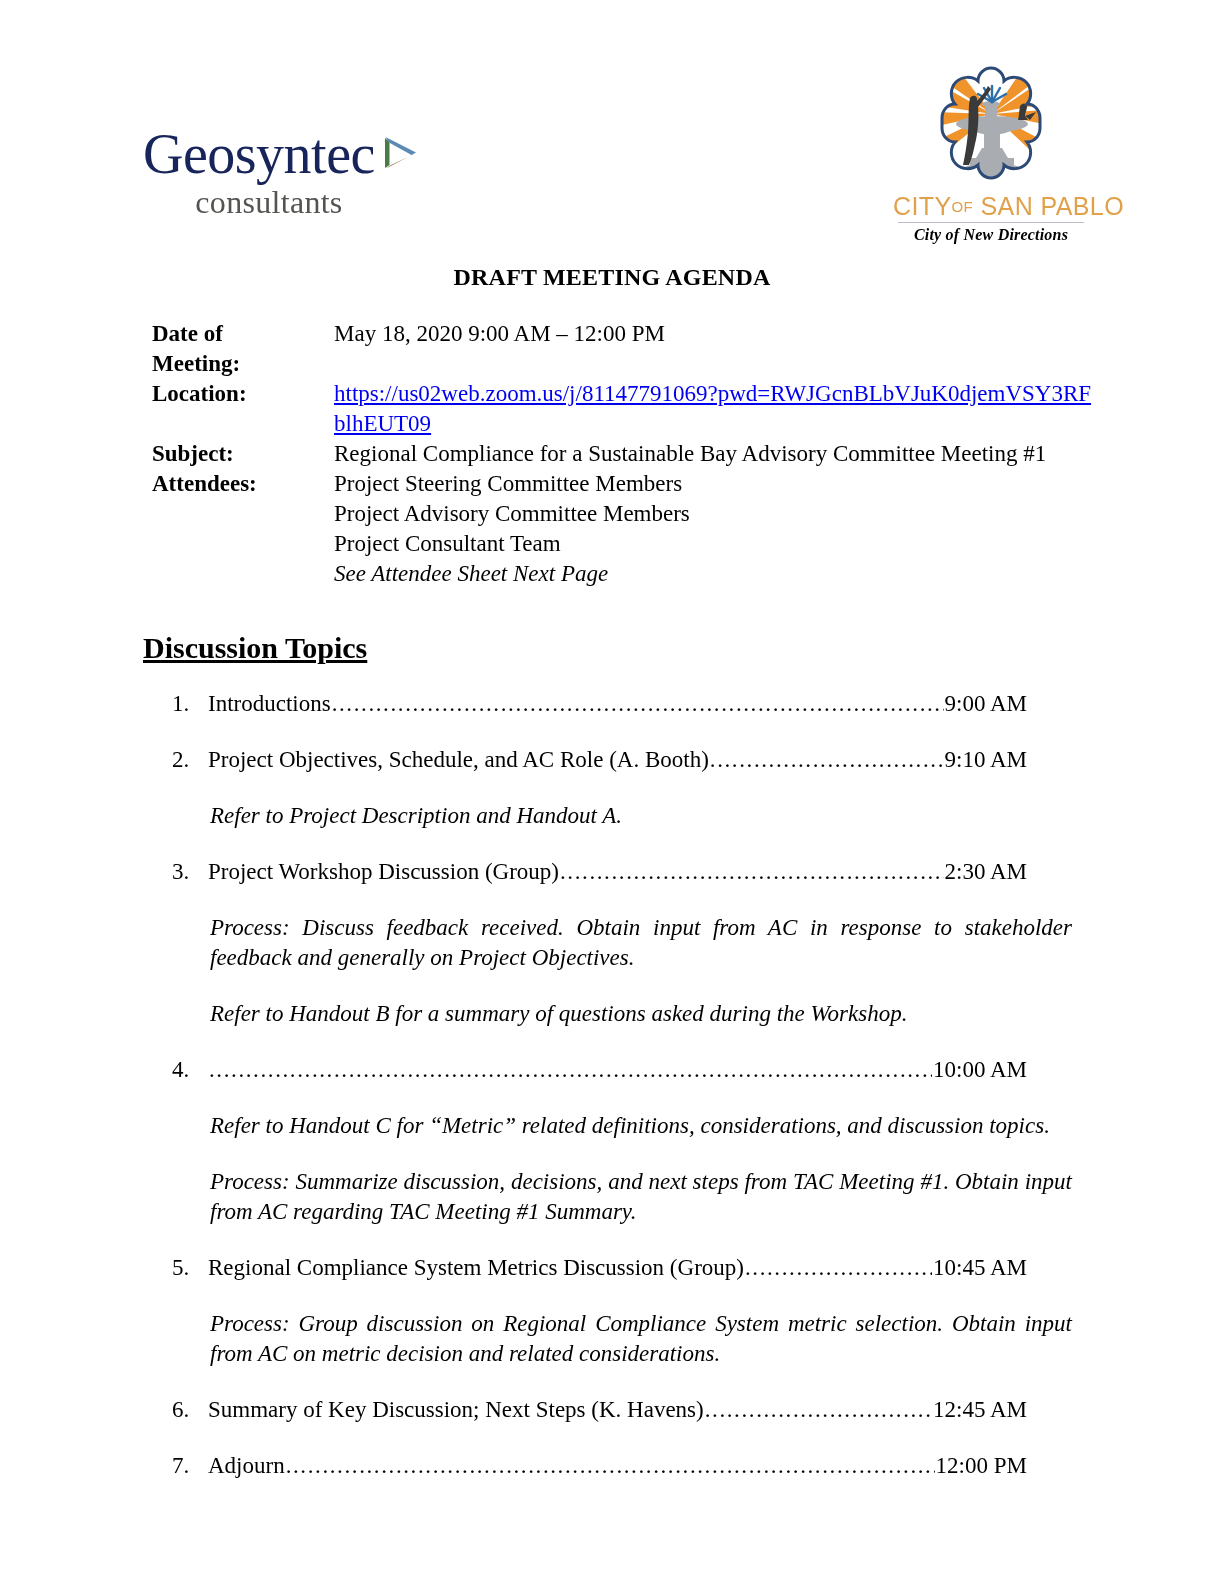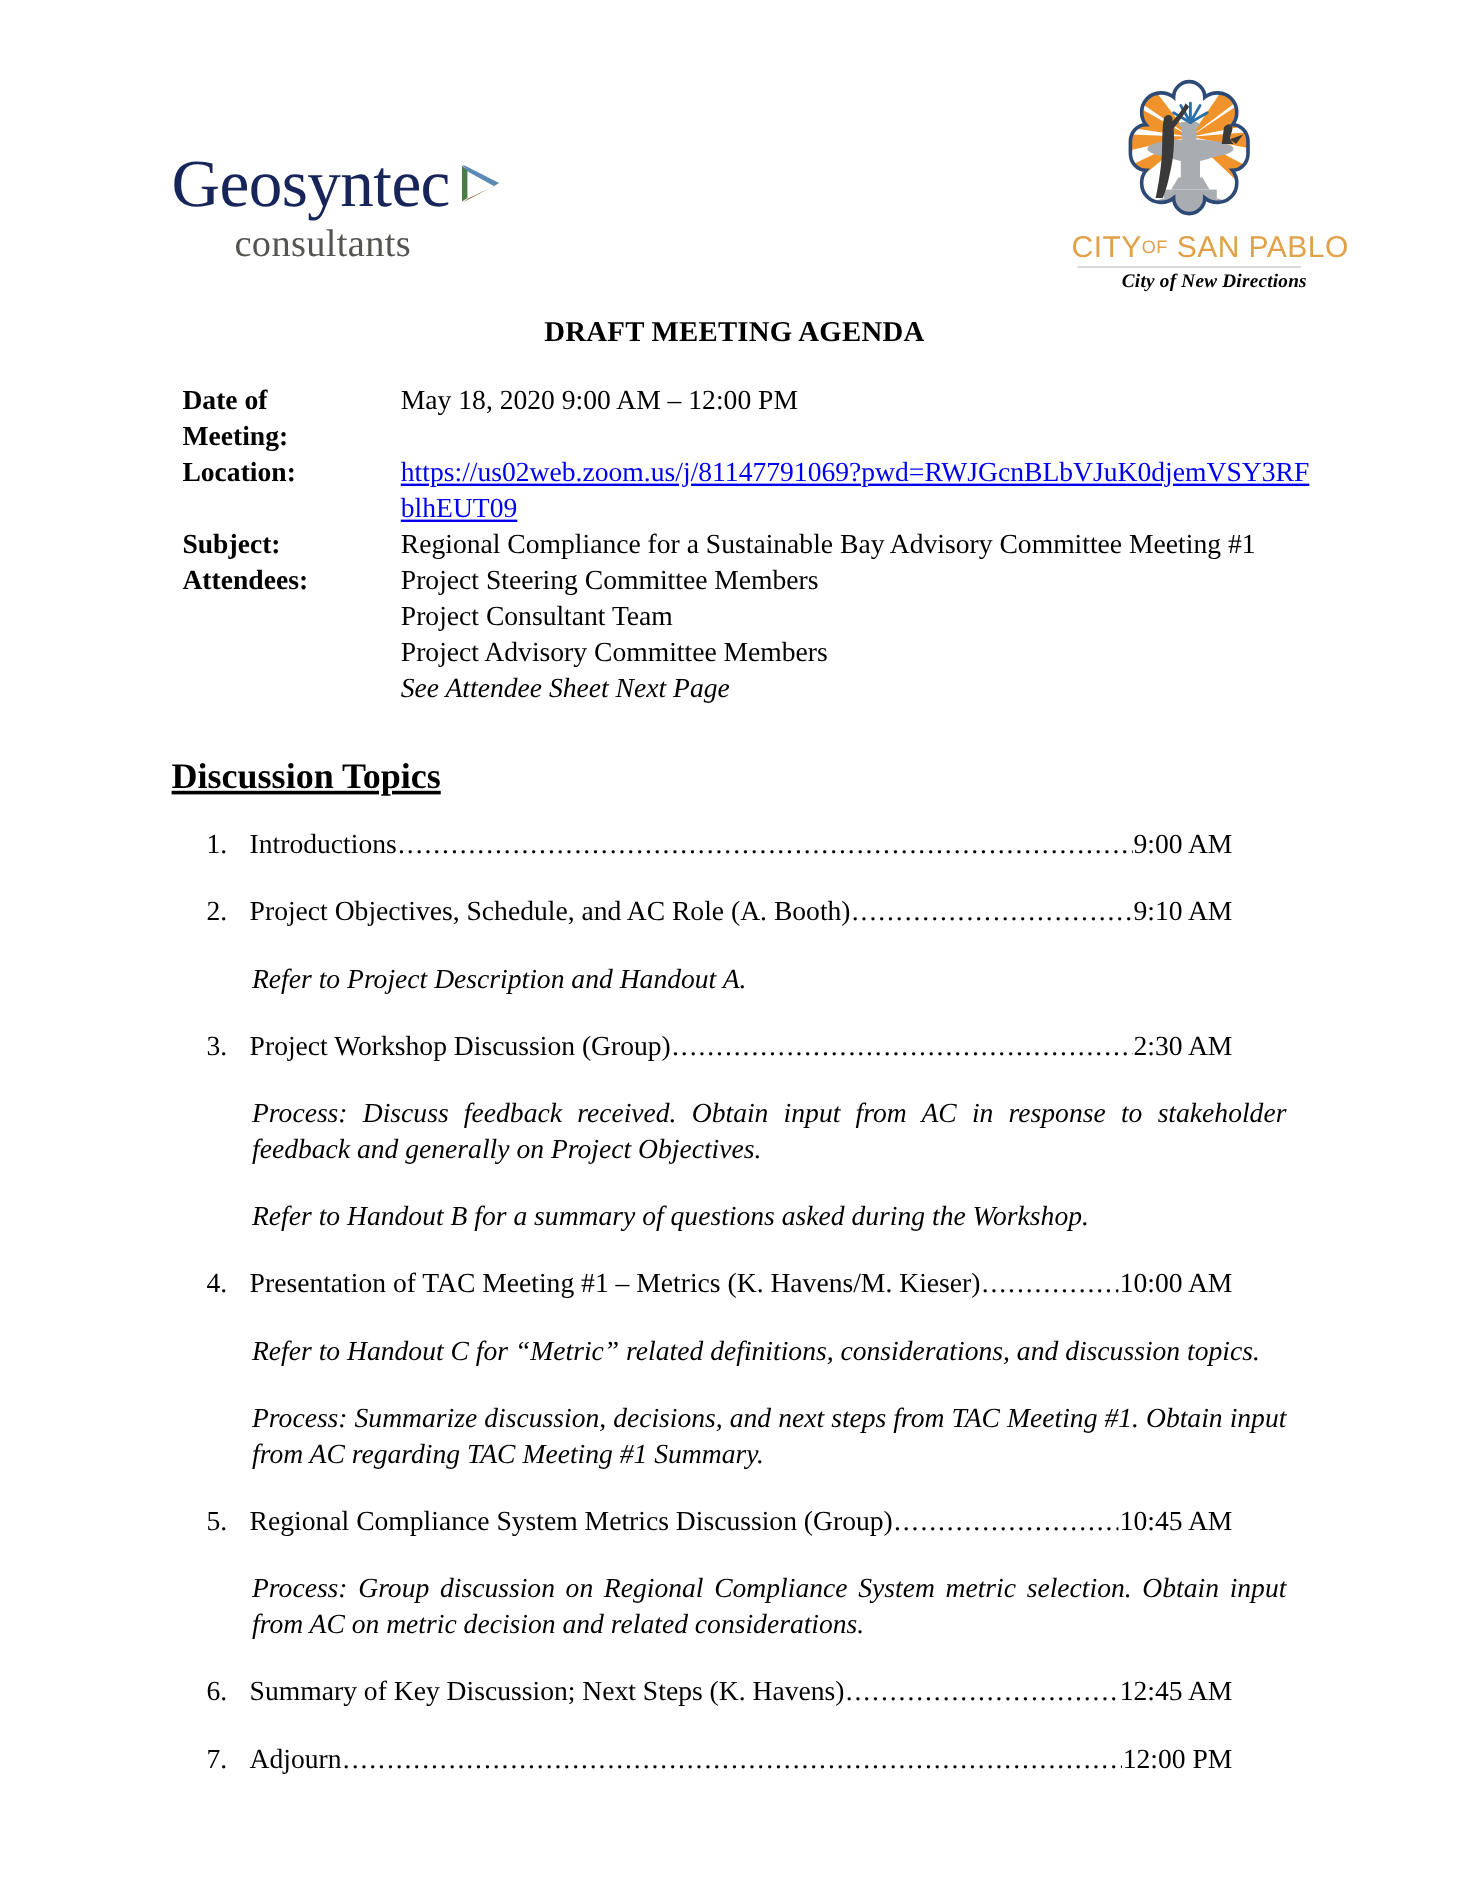--- a/index.html
+++ b/index.html
@@ -59,21 +59,21 @@
     width: 252px;
     margin-top: 2px;
     letter-spacing: 0.3px;
   }
 
   .sanpablo-logo {
     position: absolute;
     left: 893px;
     top: 62px;
     width: 196px;
-    text-align: right;
+    text-align: center;
   }
   .sp-emblem {
     display: block;
     margin: 0 auto;
   }
   .sp-name {
     font-family: "Liberation Sans", "DejaVu Sans", sans-serif;
     font-size: 25px;
     letter-spacing: 0.4px;
     color: #e0a14a;
@@ -338,22 +338,22 @@
 
     <div class="meta-row">
       <div class="meta-label">Subject:</div>
       <div class="meta-value">Regional Compliance for a Sustainable Bay Advisory Committee Meeting #1</div>
     </div>
 
     <div class="meta-row">
       <div class="meta-label">Attendees:</div>
       <div class="meta-value">
         <div>Project Steering Committee Members</div>
+        <div>Project Advisory Committee Members</div>
         <div>Project Consultant Team</div>
-        <div>Project Advisory Committee Members</div>
         <div class="meta-italic">See Attendee Sheet Next Page</div>
       </div>
     </div>
 
   </div>
 
   <div>
     <div class="section-head">Discussion Topics</div>
 
     <ol class="agenda" id="agenda-list">
@@ -380,21 +380,20 @@
             <span class="agenda-text">Project Workshop Discussion (Group)</span>
             <span class="agenda-dots">................................................................................................................................................................................................................................................................................................................................................................................................................</span>
             <span class="agenda-time">2:30 AM</span>
           </div>
           <div class="agenda-note">Process:  Discuss feedback received.   Obtain input from AC in response to stakeholder feedback and generally on Project Objectives.</div>
           <div class="agenda-note nojust">Refer to Handout B for a summary of questions asked during the Workshop.</div>
         </li>
         <li class="agenda-item">
           <div class="agenda-line">
             <span class="agenda-num">4.</span>
-            <span class="agenda-text">Presentation of TAC Meeting #1 – Metrics (K. Havens/M. Kieser)</span>
             <span class="agenda-dots">................................................................................................................................................................................................................................................................................................................................................................................................................</span>
             <span class="agenda-time">10:00 AM</span>
           </div>
           <div class="agenda-note">Refer to Handout C for “Metric” related definitions, considerations, and discussion topics.</div>
           <div class="agenda-note">Process:  Summarize discussion, decisions, and next steps from TAC Meeting #1. Obtain input from AC regarding TAC Meeting #1 Summary.</div>
         </li>
         <li class="agenda-item">
           <div class="agenda-line">
             <span class="agenda-num">5.</span>
             <span class="agenda-text">Regional Compliance System Metrics Discussion (Group)</span>

